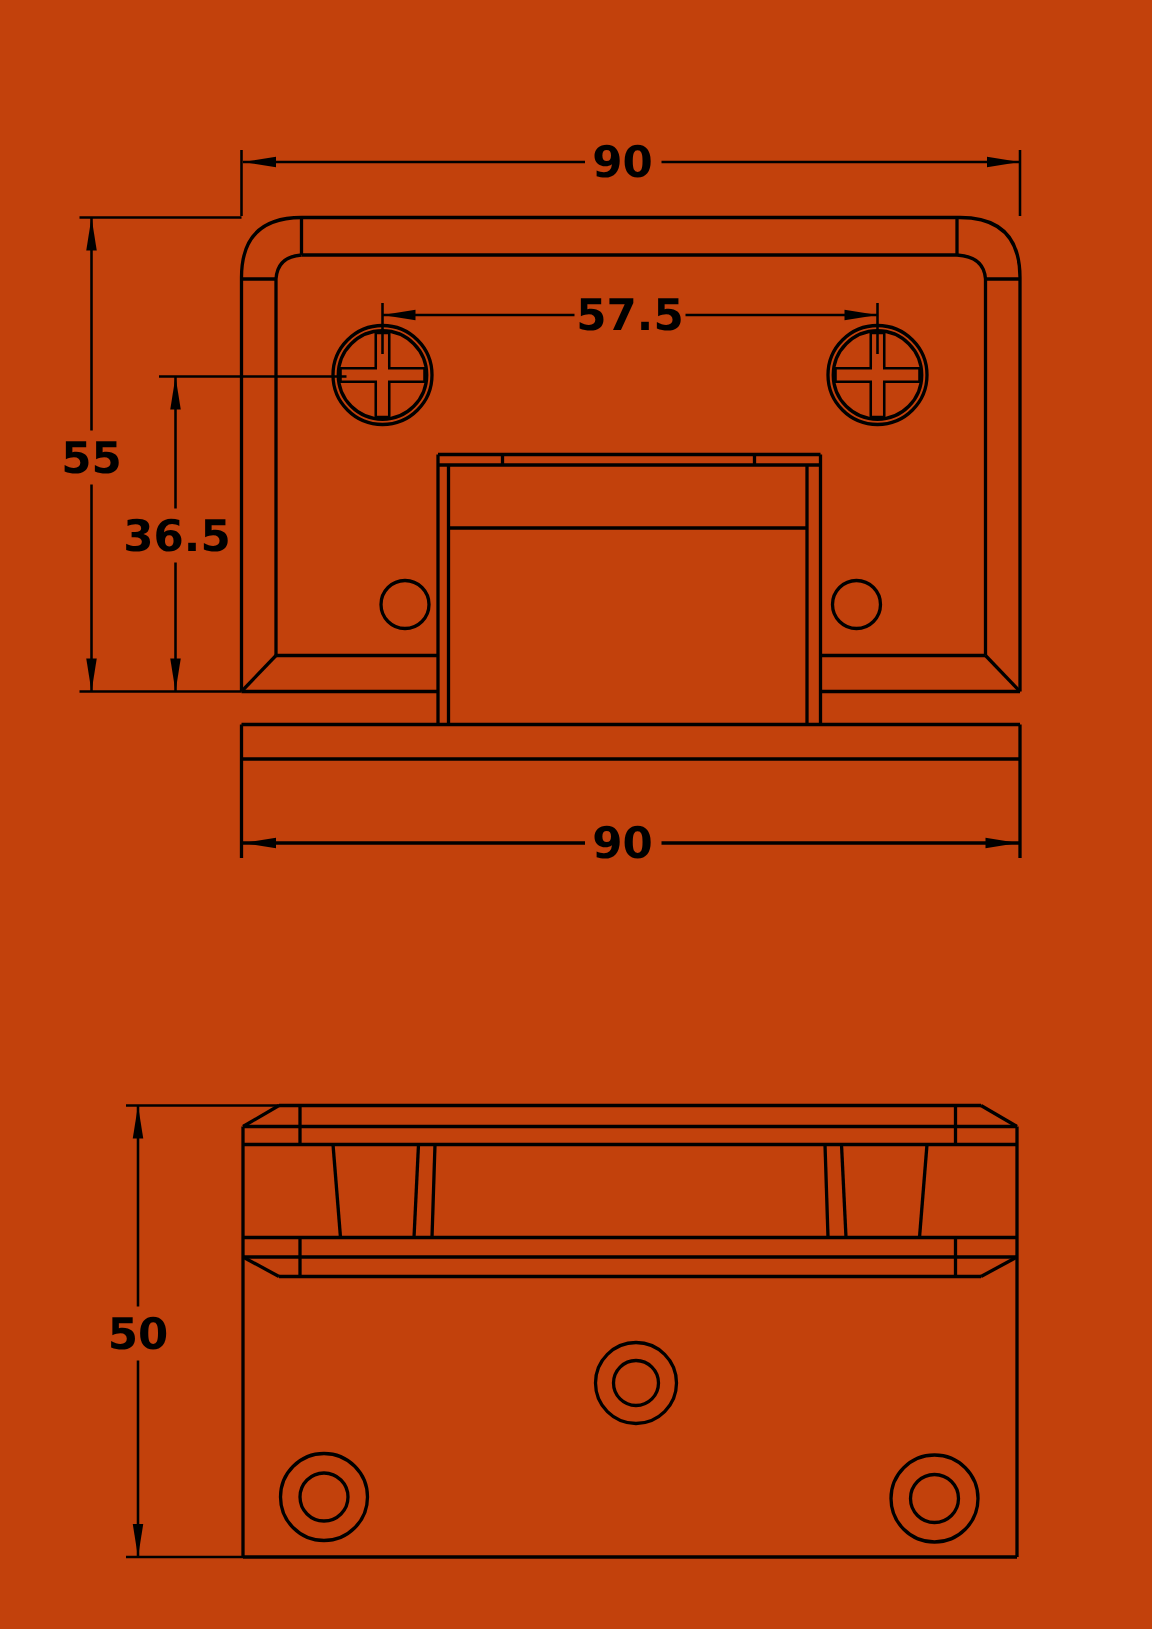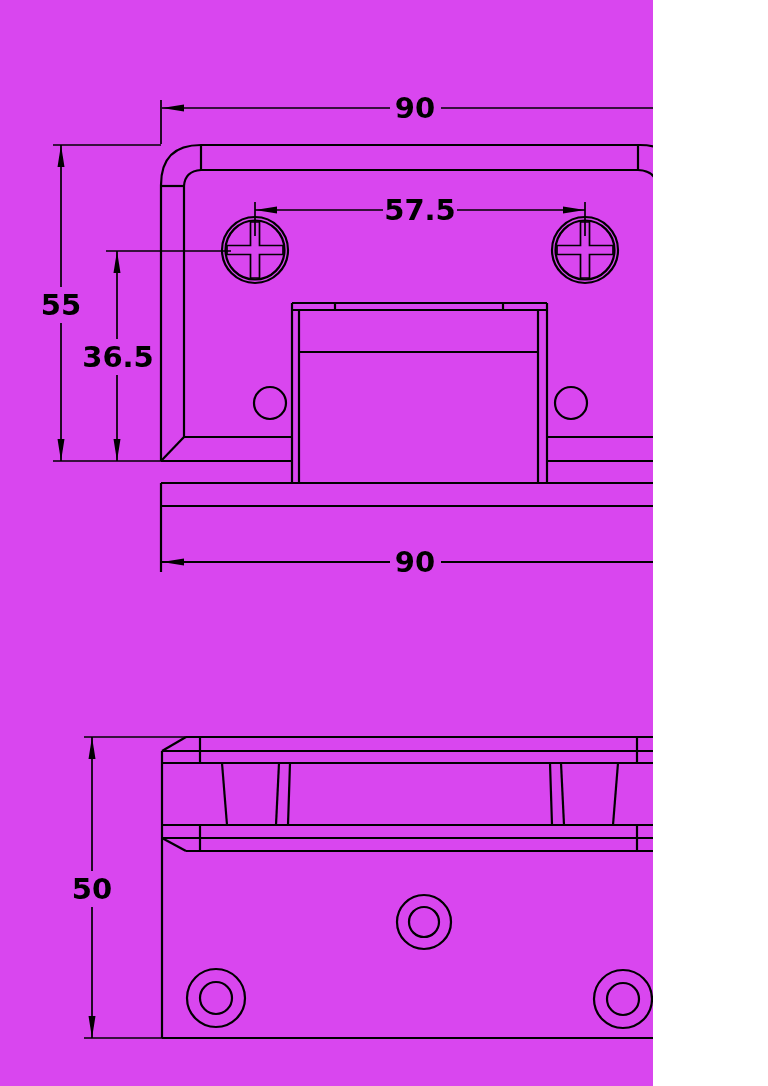--- a/index.html
+++ b/index.html
@@ -1,24 +1,24 @@
 <!DOCTYPE html>
 <html><head>
 <meta charset="utf-8">
 <style>
   html, body {
     margin: 0;
     padding: 0;
     background: #ffffff;
   }
   .sheet {
-    width: 653px;
+    width: 768px;
     height: 1086px;
     position: relative;
-    background: #d946ef;
+    background: #c2410c;
     overflow: hidden;
     text-align: right;
   }
   svg {
     display: block;
   }
   .obj {
     stroke: #000000;
     stroke-width: 2.2;
     fill: none;

